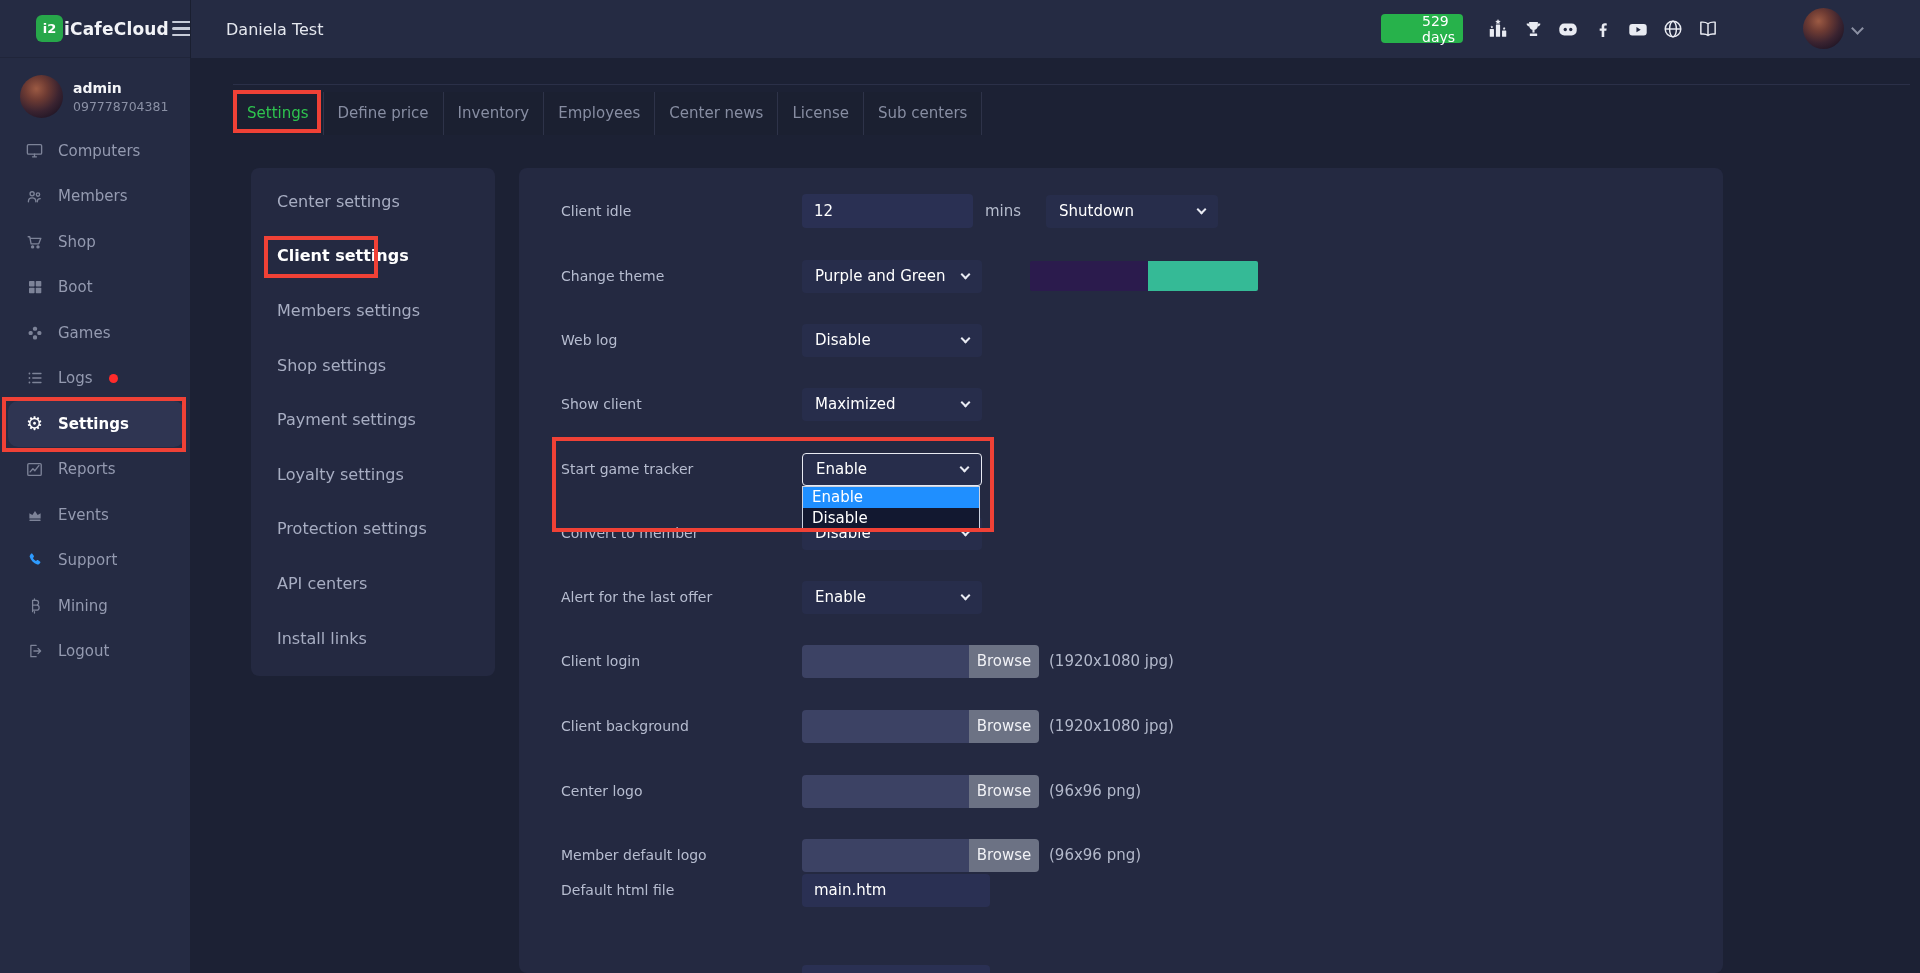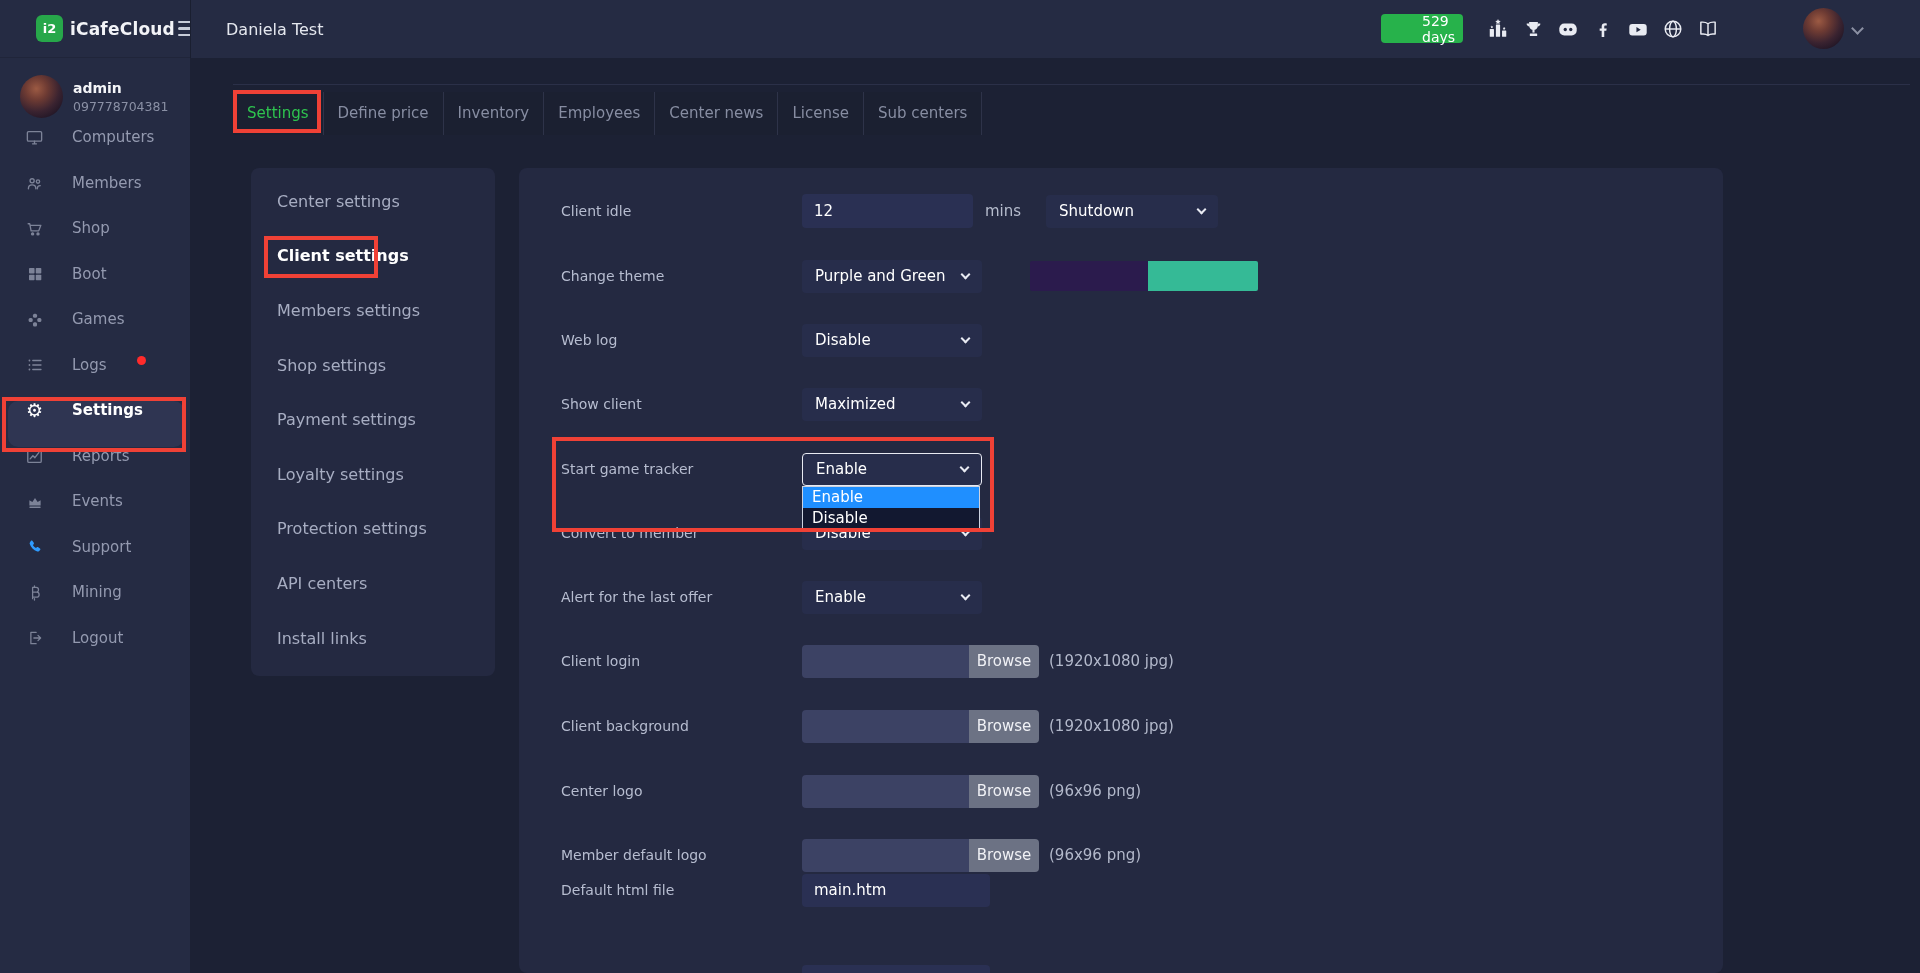--- a/index.html
+++ b/index.html
@@ -9,36 +9,36 @@
   }
   *{margin:0;padding:0;box-sizing:border-box;}
   body{width:1920px;height:973px;overflow:hidden;background:var(--bg);
        font-family:"DejaVu Sans","Liberation Sans",sans-serif;color:#fff;position:relative;}
   #app{position:absolute;inset:0;}
 
   
   .sidebar{position:absolute;left:0;top:0;width:190px;height:973px;background:var(--bar);}
   .logo-row{position:absolute;left:0;top:0;width:190px;height:58px;display:flex;align-items:center;
             padding:0 14px;justify-content:space-between;border-bottom:1px solid #20253a;}
-  .logo{display:flex;align-items:center;gap:7px;cursor:pointer;padding-left:22px;}
+  .logo{display:flex;align-items:center;gap:1px;cursor:pointer;padding-left:22px;}
   .logo-mark{width:27px;height:27px;background:#27a74a;border-radius:6px;display:flex;align-items:center;
              justify-content:center;font-weight:bold;font-size:13px;color:#fff;}
   .logo-text{font-size:17px;font-weight:bold;color:#f2f3f7;letter-spacing:.2px;}
   .hamburger{display:inline-flex;flex-direction:column;gap:4px;cursor:pointer;padding:3px;}
   .hamburger i{display:block;width:22px;height:2.5px;background:#c7ccd8;border-radius:2px;}
 
   .user-block{position:absolute;left:0;top:58px;width:190px;height:70px;}
   .avatar-img{border-radius:50%;background:
       radial-gradient(circle at 38% 32%, #9c5a43 0%, #6e3b33 28%, #3a2330 58%, #191223 88%);}
   .side-avatar{position:absolute;left:20px;top:17px;width:43px;height:43px;}
   .user-name{position:absolute;left:73px;top:22px;font-size:14px;font-weight:bold;color:#f4f5f8;}
   .user-phone{position:absolute;left:73px;top:41px;font-size:12.5px;color:#8a90a5;}
 
   .side-menu{position:absolute;left:0;top:128px;width:190px;display:flex;flex-direction:column;}
-  .side-item{height:45.5px;display:flex;padding-left:25px;gap:28px;cursor:pointer;position:relative;}
+  .side-item{height:45.5px;display:flex;align-items:center;padding-left:25px;gap:14px;cursor:pointer;position:relative;}
   .side-item .slabel{font-size:15px;color:var(--muted);}
   .side-item .sicon{width:19px;height:19px;display:flex;align-items:center;justify-content:center;flex:none;}
   .side-item.active{background:#2f3552;border-radius:10px;margin:0 6px 0 8px;padding-left:17px;height:45.5px;}
   .side-item.active .slabel{color:#fff;font-weight:bold;}
   .gear-glyph{font-size:19px;line-height:1;color:#fff;}
   .dot{width:9px;height:9px;border-radius:50%;background:#ff2b2b;margin-left:2px;}
 
   
   .topbar{position:absolute;left:190px;top:0;width:1730px;height:58px;background:var(--bar);
           border-left:1px solid #1a1f30;}

